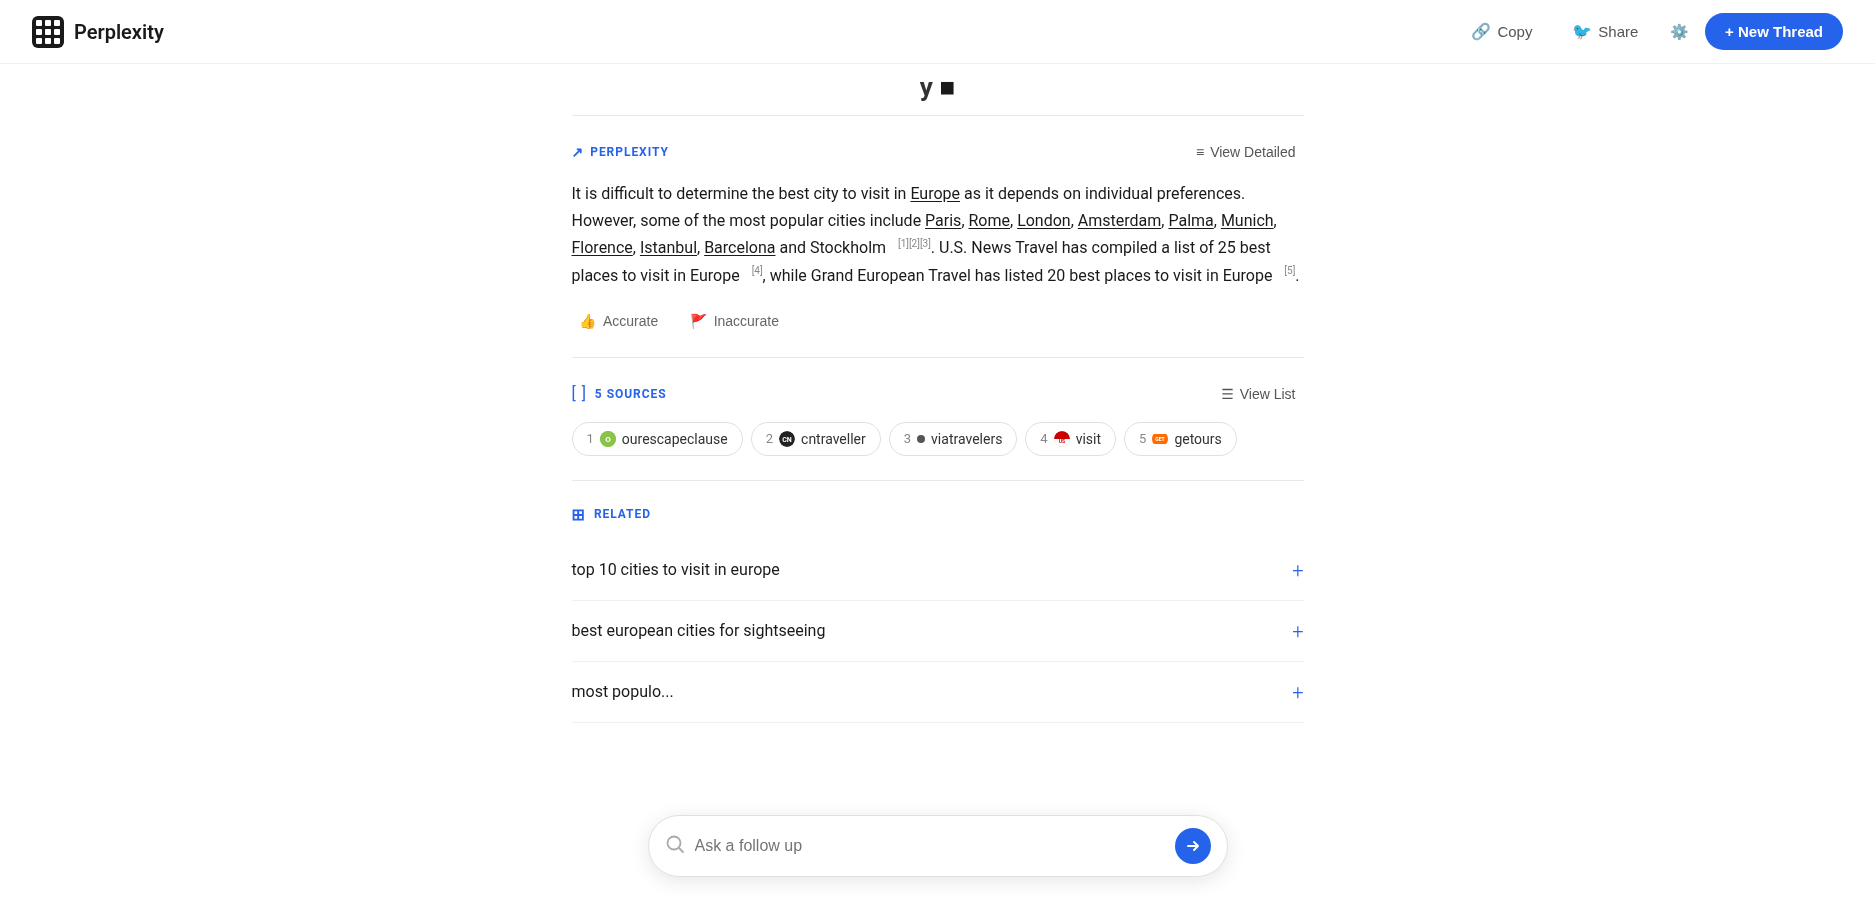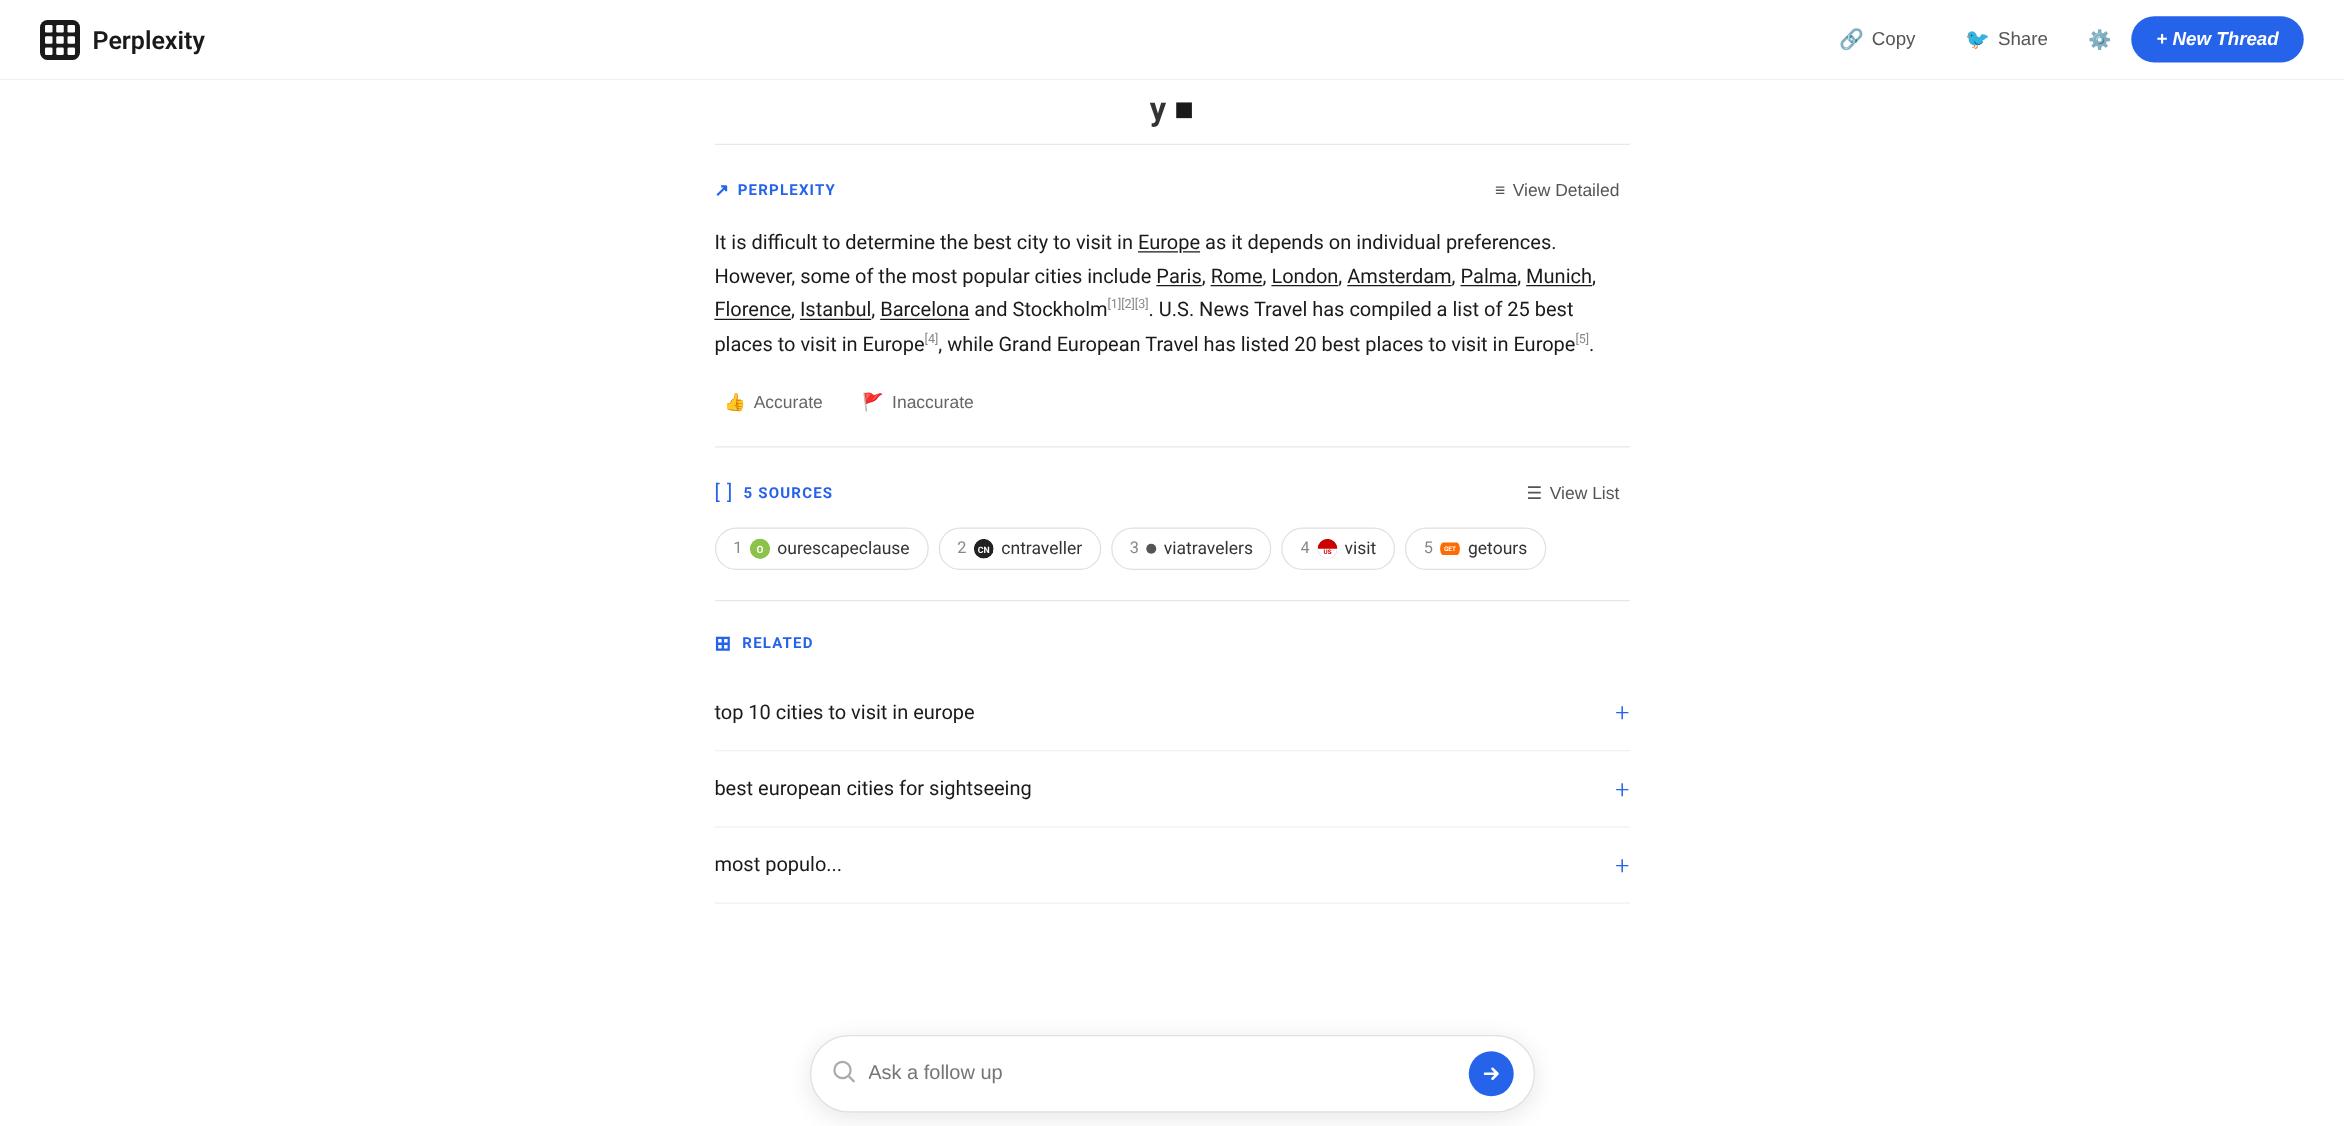--- a/index.html
+++ b/index.html
@@ -76,21 +76,20 @@
       align-items: center;
       gap: 6px;
       padding: 10px 20px;
       background: #2563eb;
       color: #fff;
       border: none;
       border-radius: 24px;
       font-size: 15px;
       font-weight: 600;
       cursor: pointer;
-      font-style: italic;
     }
 
     
     .main {
       max-width: 780px;
       margin: 0 auto;
       padding: 0 24px 120px;
     }
 
     
@@ -145,20 +144,21 @@
       line-height: 1.7;
       color: #1a1a1a;
     }
     .answer-text a {
       color: #1a1a1a;
       text-underline-offset: 2px;
     }
     .answer-text sup {
       font-size: 10px;
       color: #888;
+      margin-left: 12px;
     }
 
     
     .feedback-row {
       display: flex;
       align-items: center;
       gap: 16px;
       margin-top: 20px;
     }
     .feedback-btn {
@@ -289,21 +289,21 @@
     }
     .related-plus {
       font-size: 20px;
       color: #2563eb;
       font-weight: 300;
     }
 
     
     .bottom-bar {
       position: fixed;
-      bottom: 11px;
+      bottom: 24px;
       left: 50%;
       transform: translateX(-50%);
       width: 580px;
       z-index: 200;
     }
     .search-container {
       display: flex;
       align-items: center;
       background: #fff;
       border: 1.5px solid #e0e0e0;

